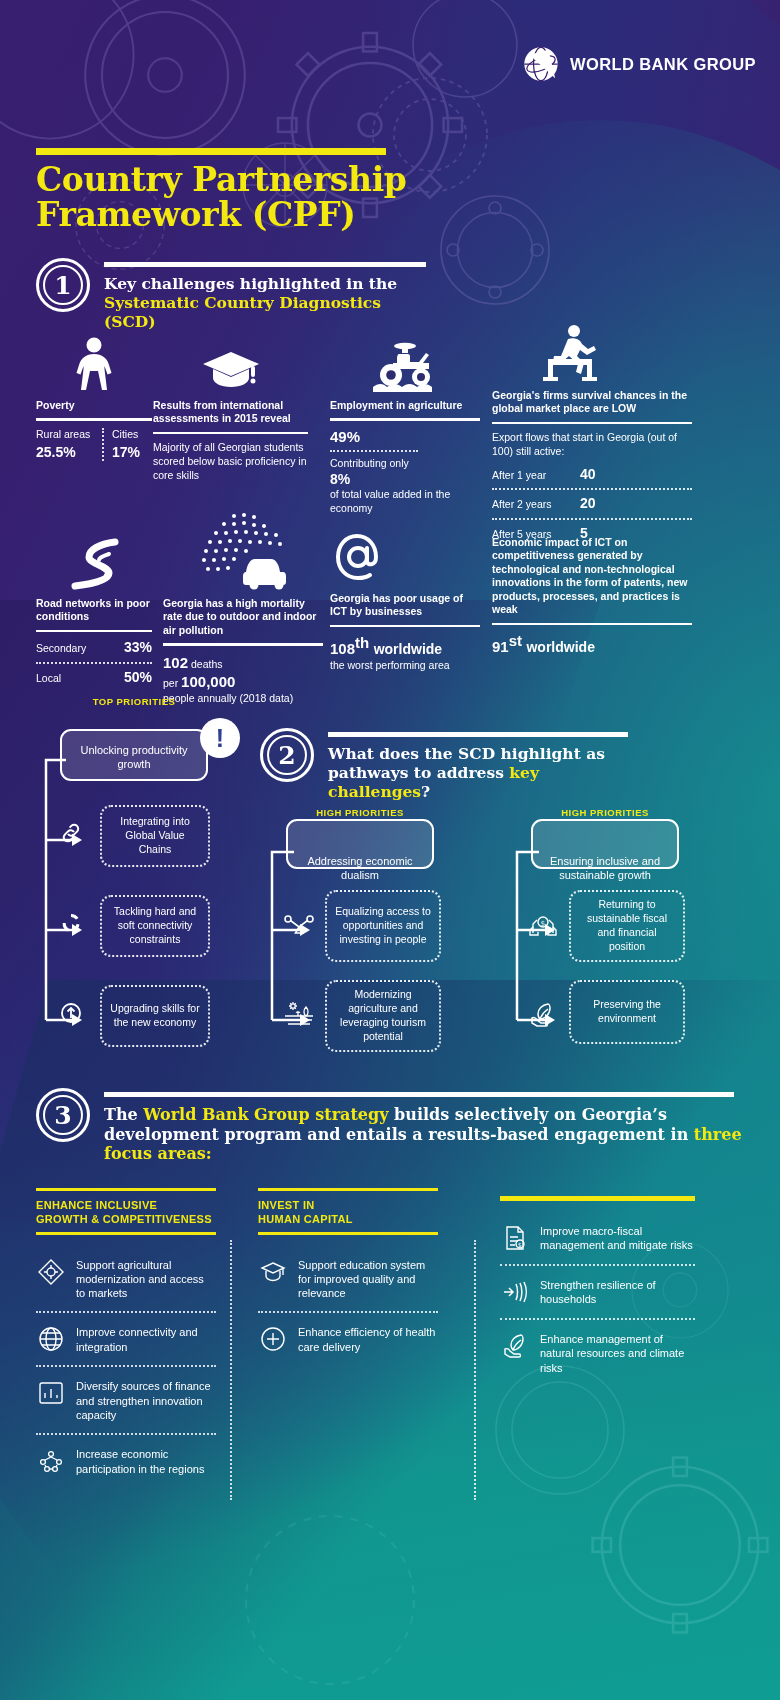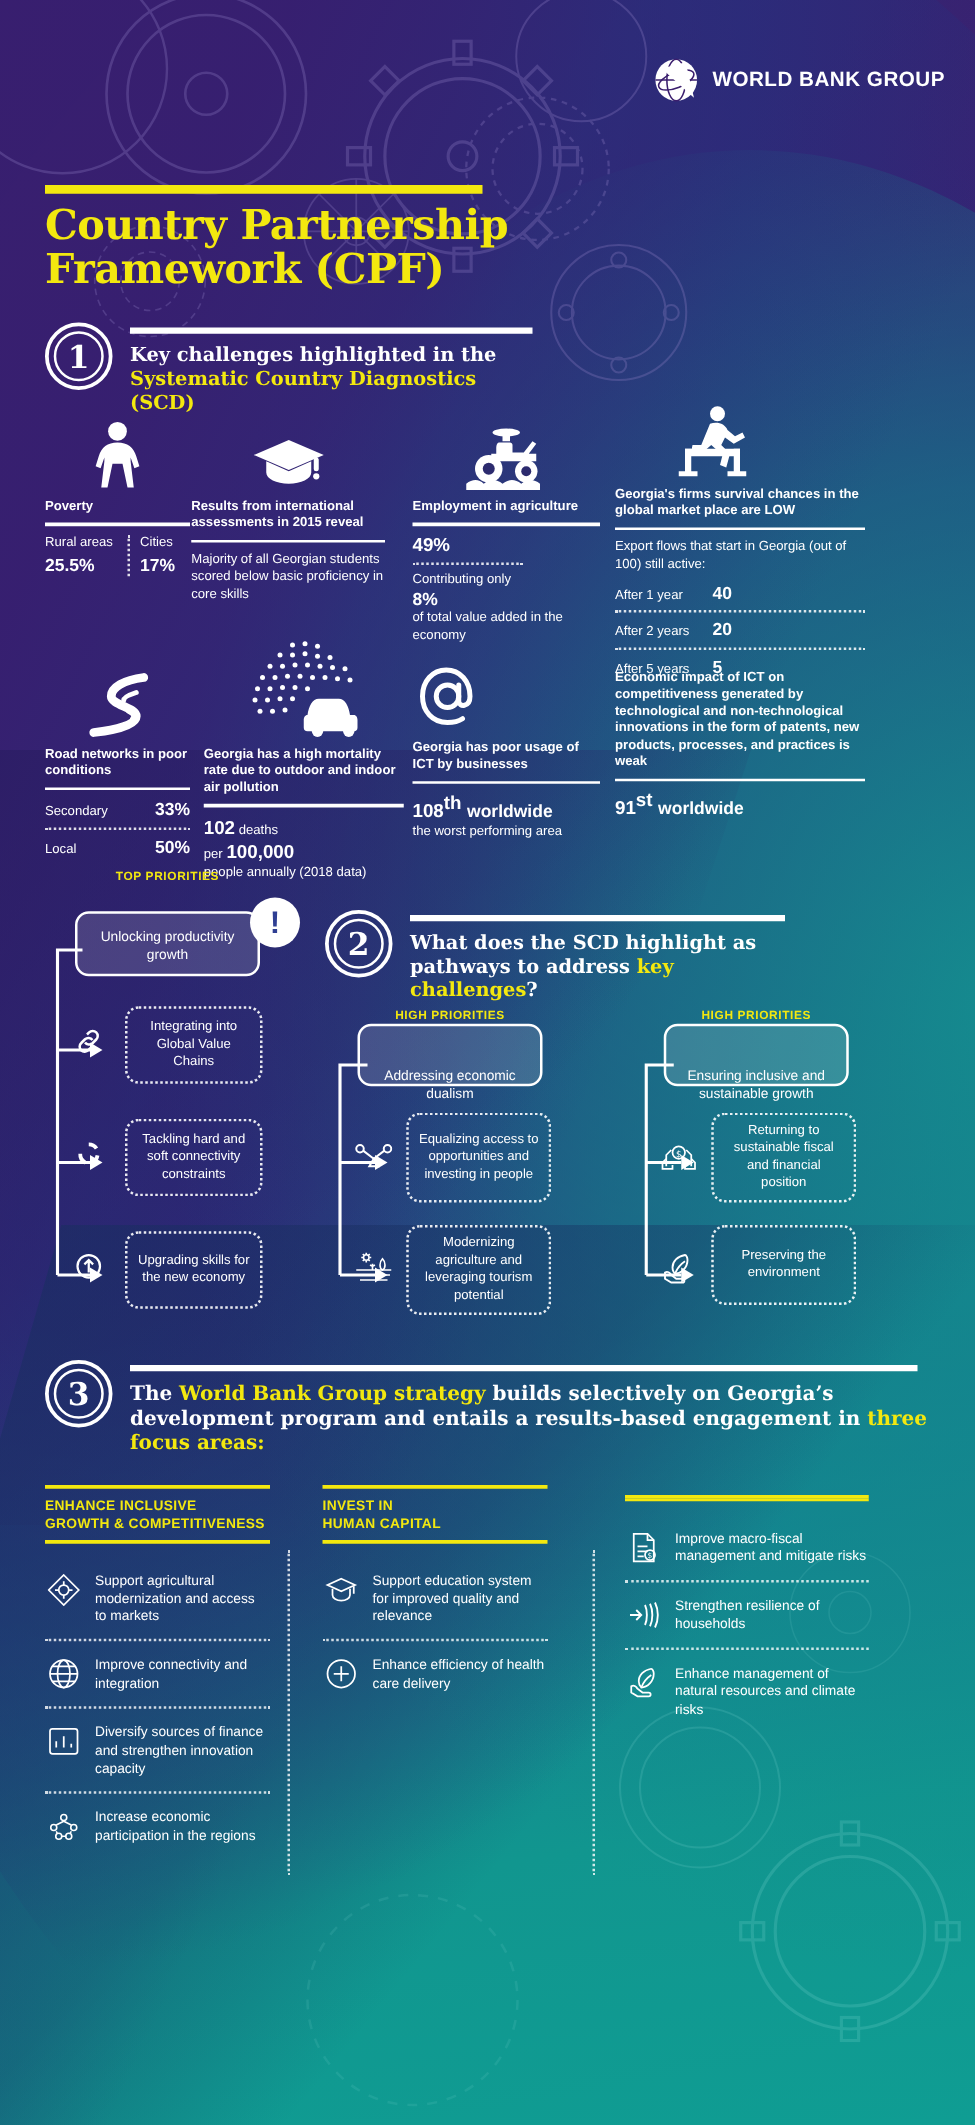--- a/index.html
+++ b/index.html
@@ -49,21 +49,21 @@
   
   .stat{position:absolute;}
   .ic{display:flex;align-items:flex-end;justify-content:center;height:60px;margin-bottom:7px;}
   .stat-title{font-weight:bold;font-size:10.5px;line-height:1.28;}
   .hr-w{height:2.5px;background:#fff;margin:6px 0 7px;}
   .dots{height:0;border-top:2.5px dotted rgba(255,255,255,.85);margin:5px 0;}
   .vdots{border-left:2.5px dotted rgba(255,255,255,.85);}
   .lbl{font-size:10.5px;line-height:1.3;}
   .big{font-weight:bold;font-size:14px;line-height:1.25;}
   .big18{font-weight:bold;font-size:15px;}
-  .row-sb{display:flex;align-items:baseline;}
+  .row-sb{display:flex;align-items:baseline;gap:10px;}
 
   
   .pbox{position:absolute;border:2px solid #fff;border-radius:11px;background:rgba(255,255,255,.14);
         display:flex;flex-direction:column;align-items:center;justify-content:center;text-align:center;padding:8px 10px;}
   .pbox .k{color:#f3e80f;font-weight:bold;font-size:9.5px;letter-spacing:.5px;line-height:1.4;}
   .pbox .v{font-weight:normal;font-size:11px;line-height:1.28;margin-top:35px;}
   .dbox{position:absolute;border:2.5px dotted rgba(255,255,255,.9);border-radius:11px;
         display:flex;align-items:center;justify-content:center;text-align:center;padding:6px 8px;}
   .dbox span{font-size:10.5px;line-height:1.33;}
   .bang{position:absolute;width:40px;height:40px;border-radius:50%;background:#fff;color:#2f3f93;

